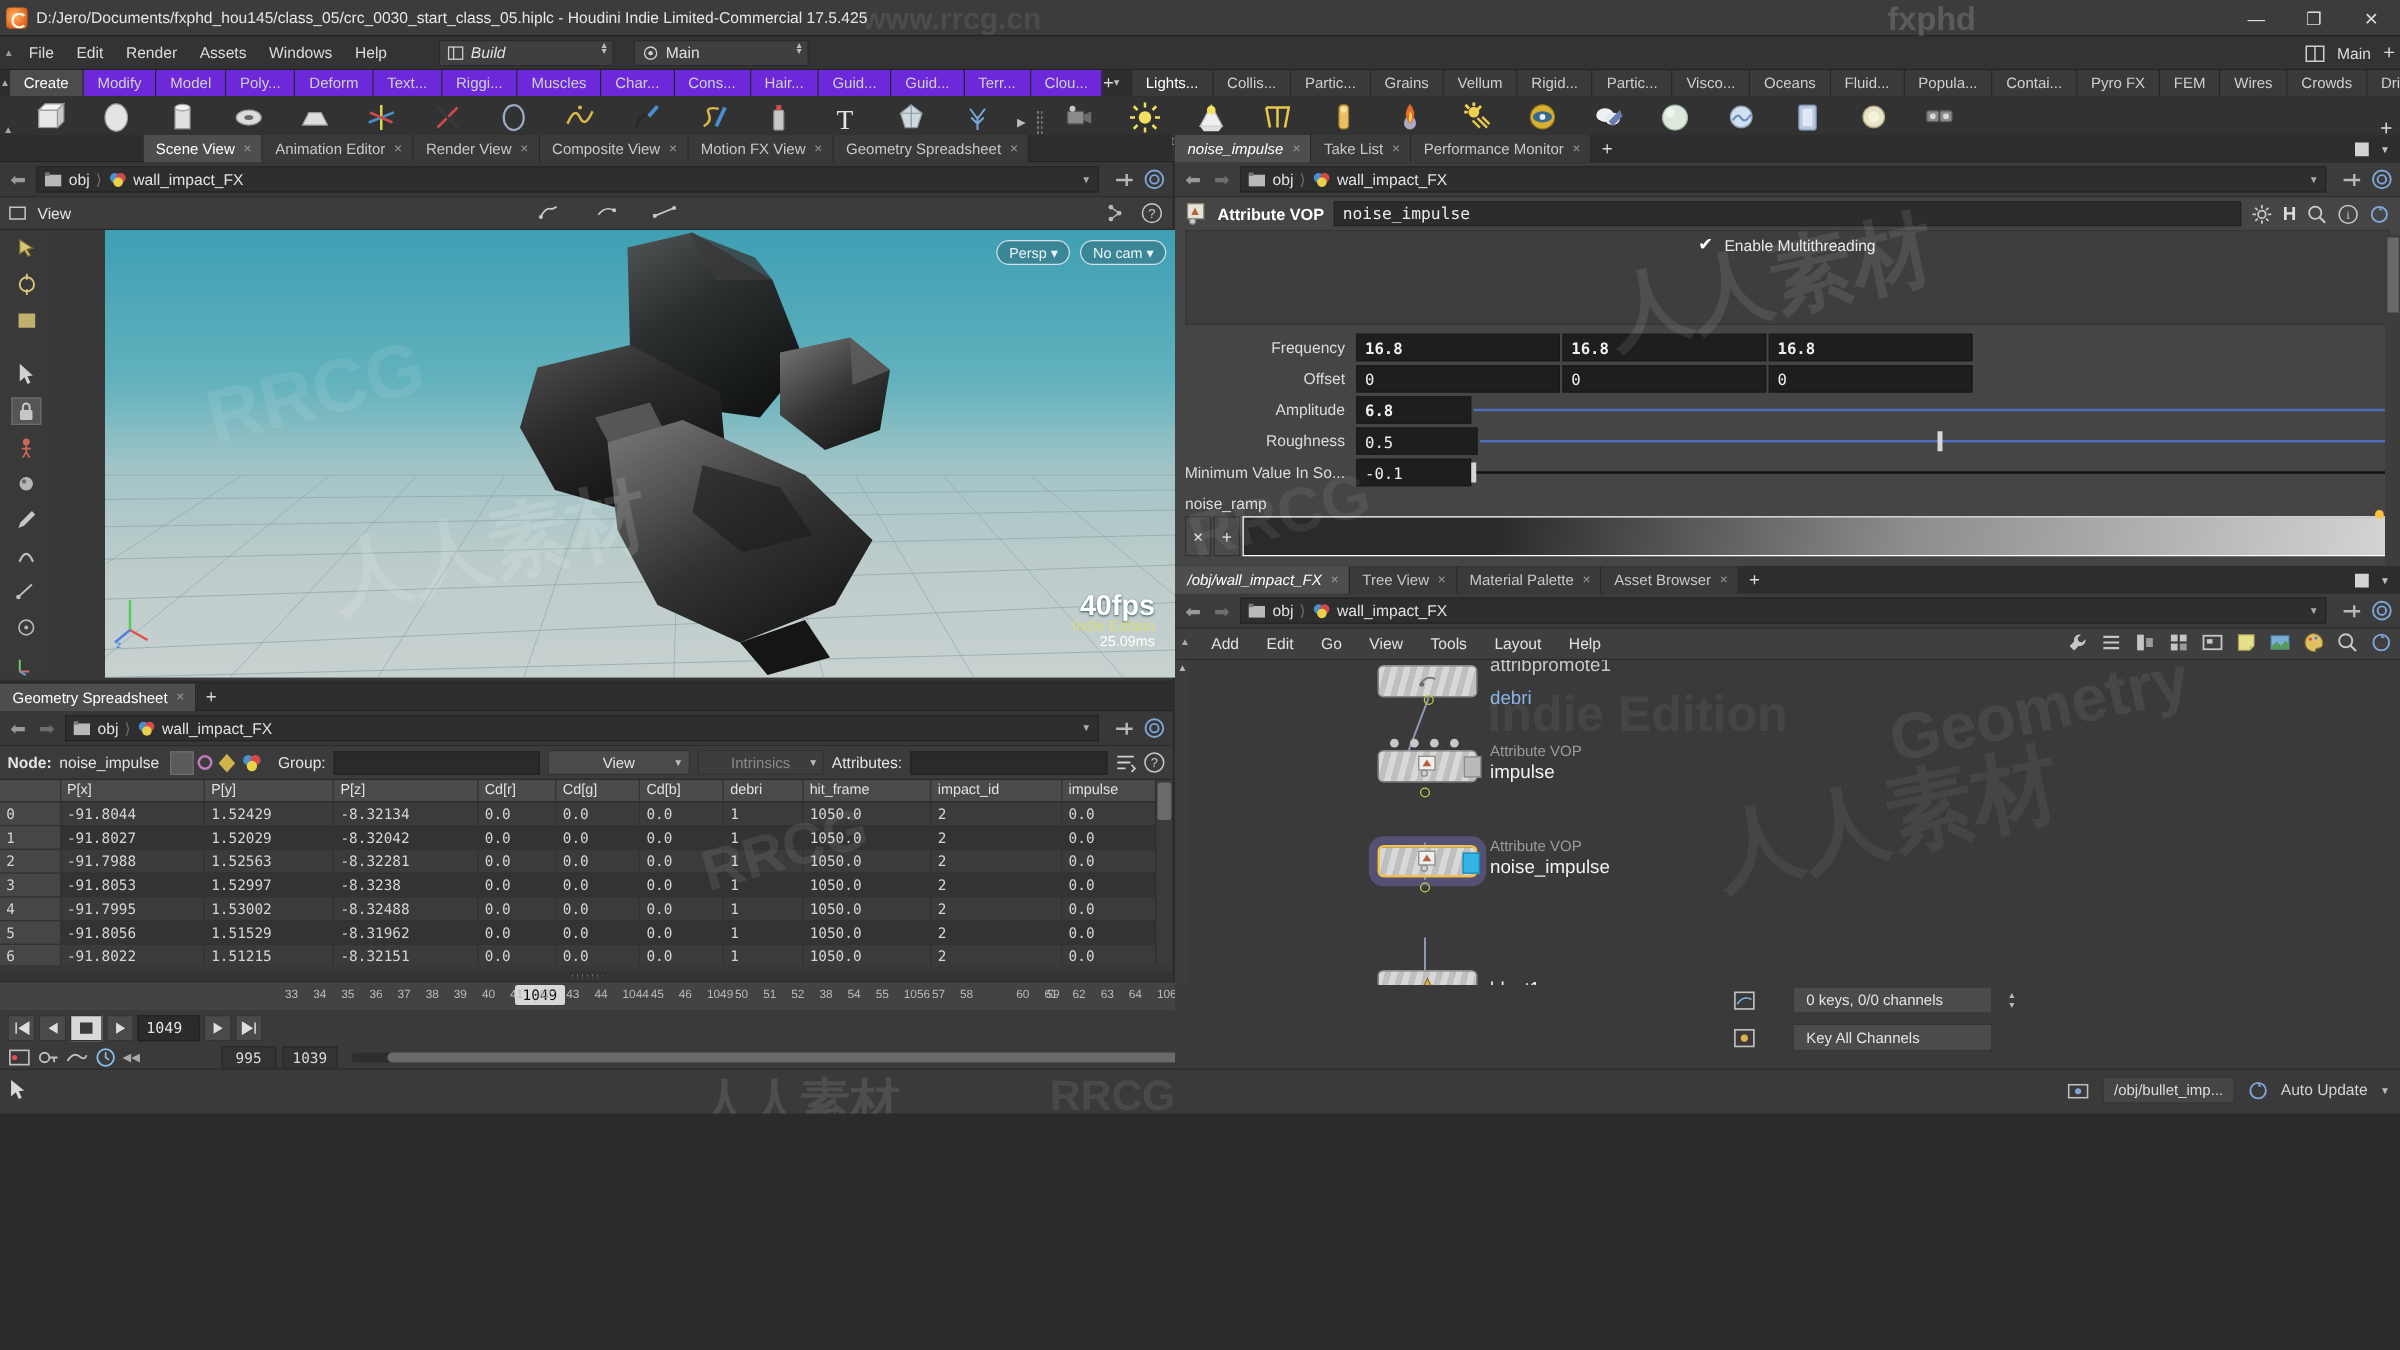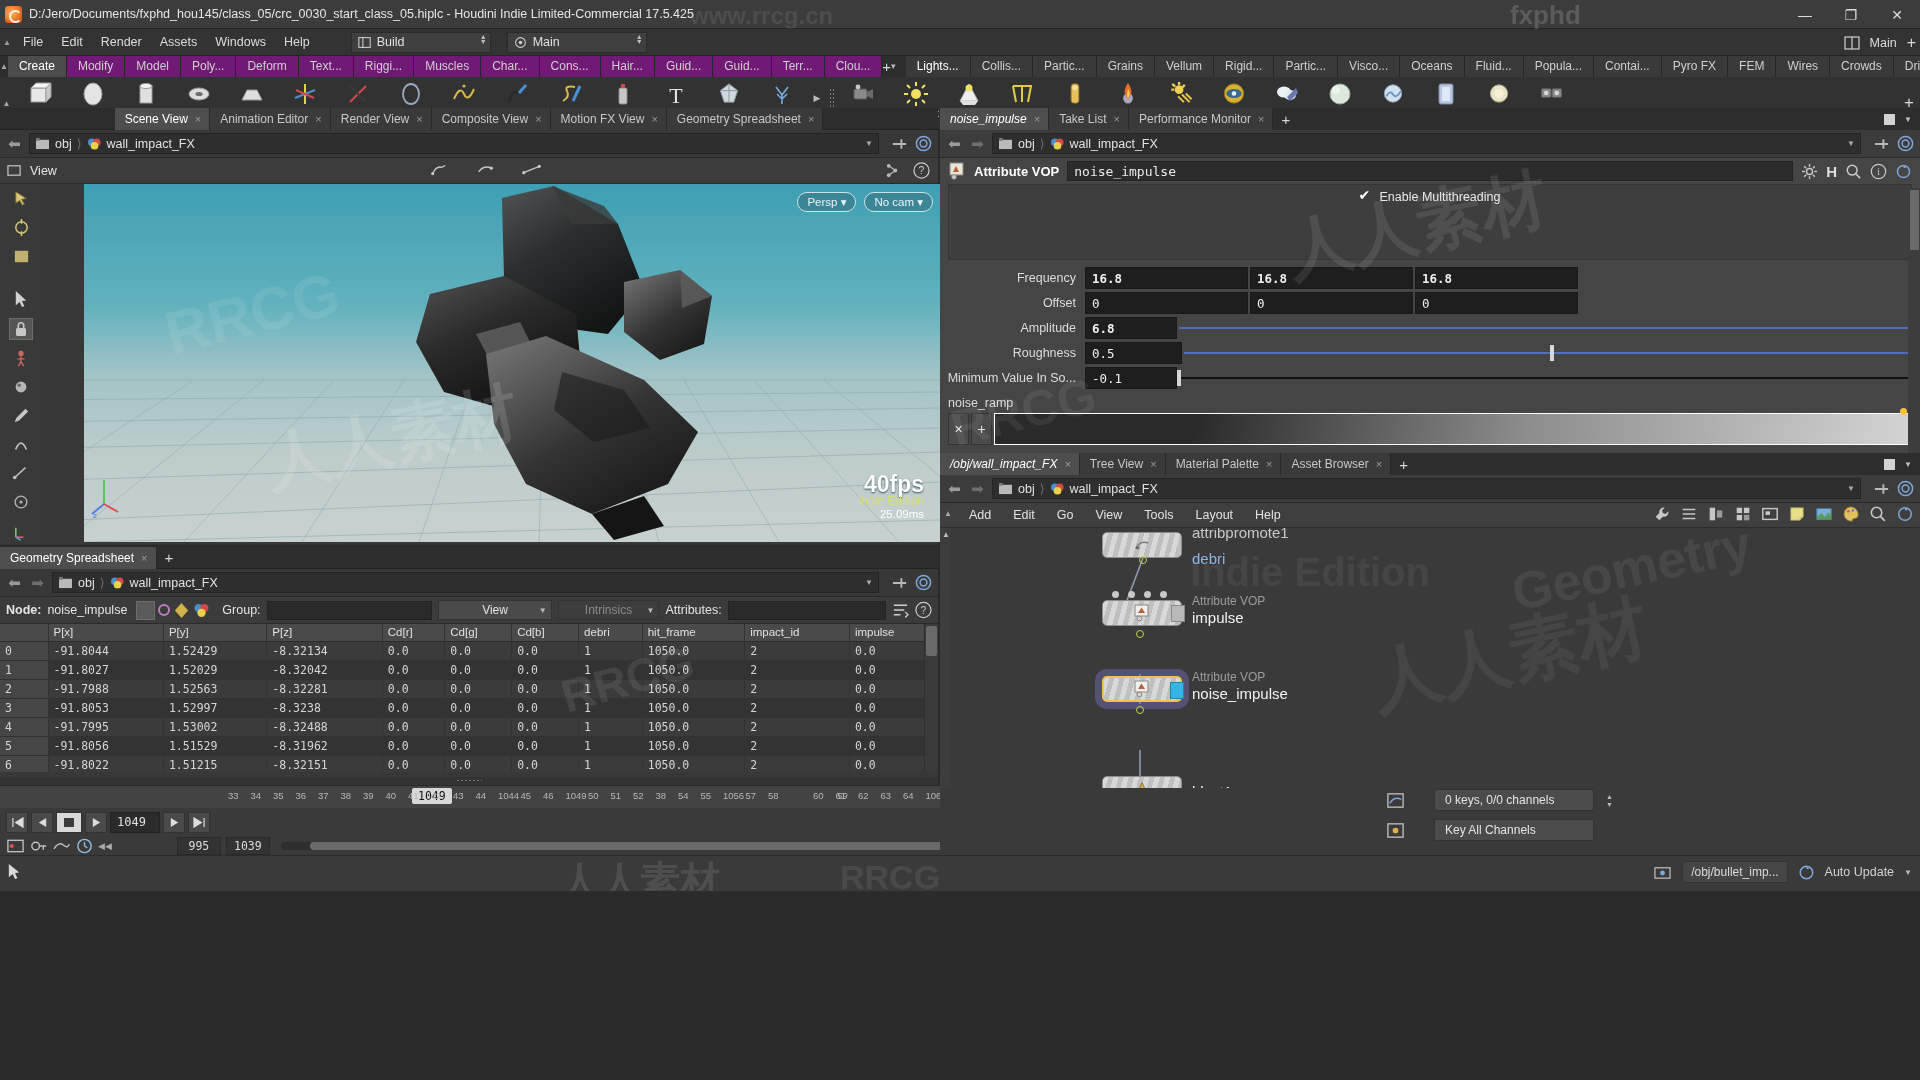--- a/index.html
+++ b/index.html
@@ -51,21 +51,21 @@
   .main-label{ font-size:12.5px; color:#dcdcdc;}
 
   
   .shelf-tabs {
     position:absolute; left:0; top:56px; width:1920px; height:21px;
     background:#2d2d2d; display:flex; align-items:flex-end;
   }
   .shelf-arrow{ width:13px; height:21px; display:flex; align-items:center; justify-content:center; color:#aaa; font-size:8px; }
   .stab{
     height:21px; line-height:20px; padding:0 11px; font-size:12px; color:#cfcfcf;
-    background:#701a75; border-right:1px solid #262626; white-space:nowrap;
+    background:#6d28d9; border-right:1px solid #262626; white-space:nowrap;
   }
   .stab.active{ background:#4c4c4c; color:#fff; }
   .stab.grp2{ background:#3a3a3a; }
   .shelf-plus{ width:20px; text-align:center; color:#d8d8d8; font-size:15px; line-height:21px;}
   .shelf-caret{ width:16px; text-align:center; color:#bbb; font-size:9px; line-height:21px;}
 
   
   .shelf-row{
     position:absolute; left:0; top:77px; width:1920px; height:53px;
     background:#323232; display:flex; align-items:center; border-bottom:1px solid #212121;
@@ -328,21 +328,21 @@
 
   <div class="menubar">
     <div class="menu-scroll-arrow">▲</div>
     <div class="menu-item">File</div>
     <div class="menu-item">Edit</div>
     <div class="menu-item">Render</div>
     <div class="menu-item">Assets</div>
     <div class="menu-item">Windows</div>
     <div class="menu-item">Help</div>
 
-    <div class="desk-combo" style="margin-left:32px; width:140px;">
+    <div class="desk-combo" style="margin-left:32px; width:140px;font-style:italic;">
       <svg class="combo-ico" viewBox="0 0 16 16">
         <rect x="1" y="2" width="14" height="12" fill="none" stroke="#cfcfcf" stroke-width="1.3"></rect>
         <line x1="6" y1="2" x2="6" y2="14" stroke="#cfcfcf" stroke-width="1.3"></line>
       </svg>
       <span>Build</span>
       <span class="spin">▲<br>▼</span>
     </div>
 
     <div class="desk-combo" style="margin-left:16px; width:140px;">
       <svg class="combo-ico" viewBox="0 0 16 16">

